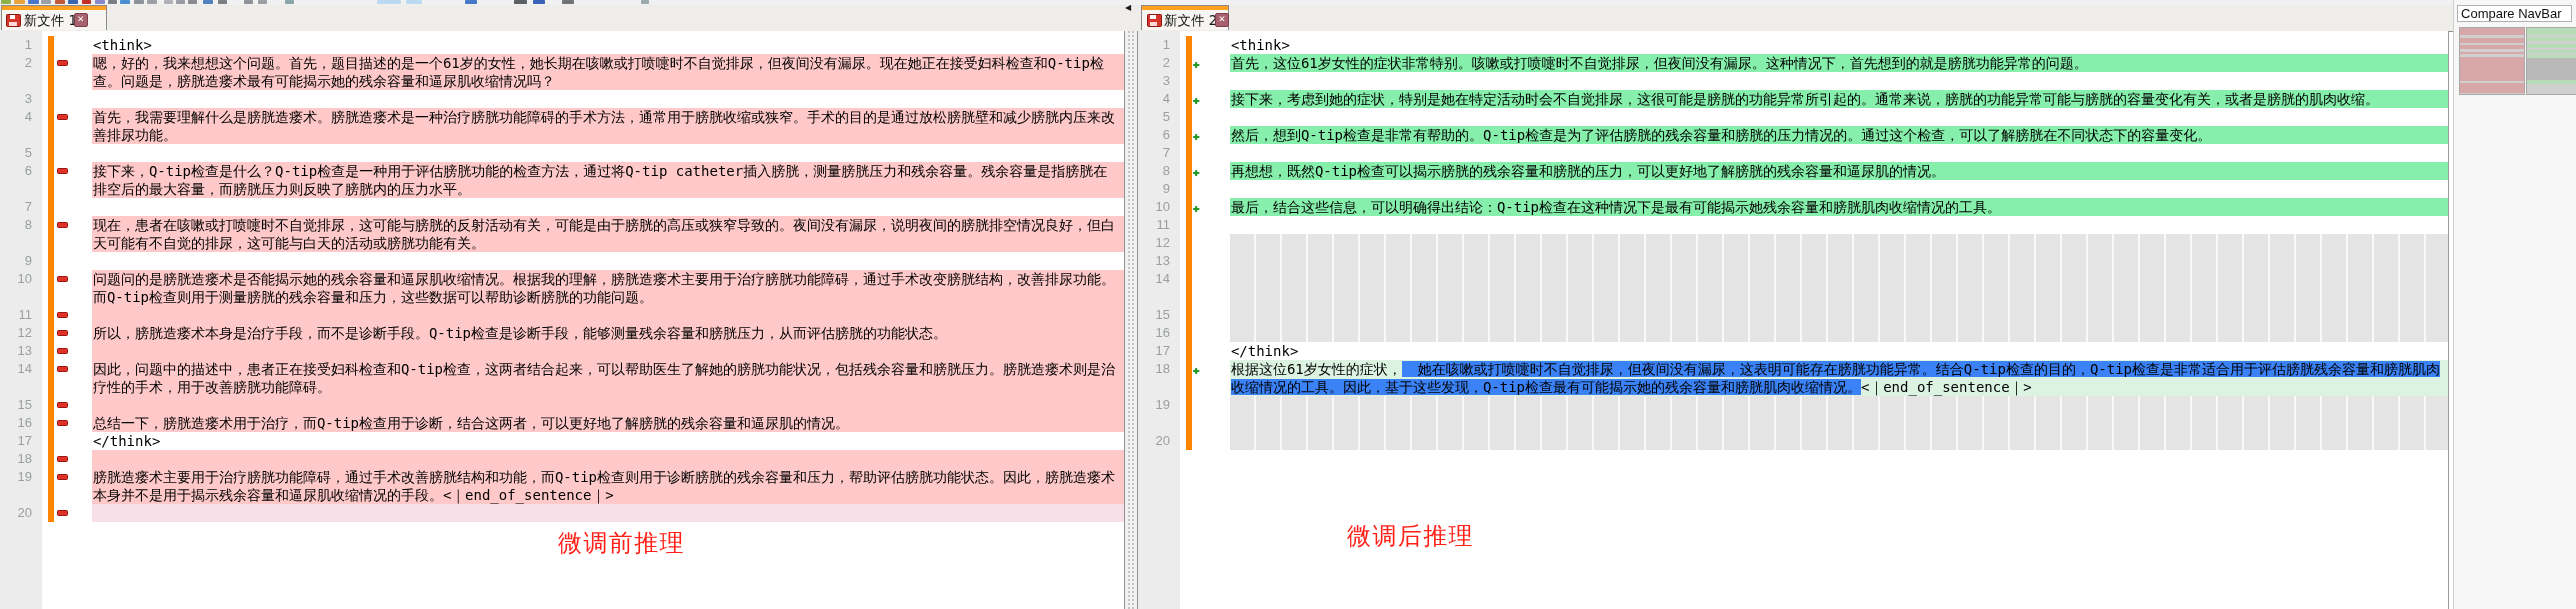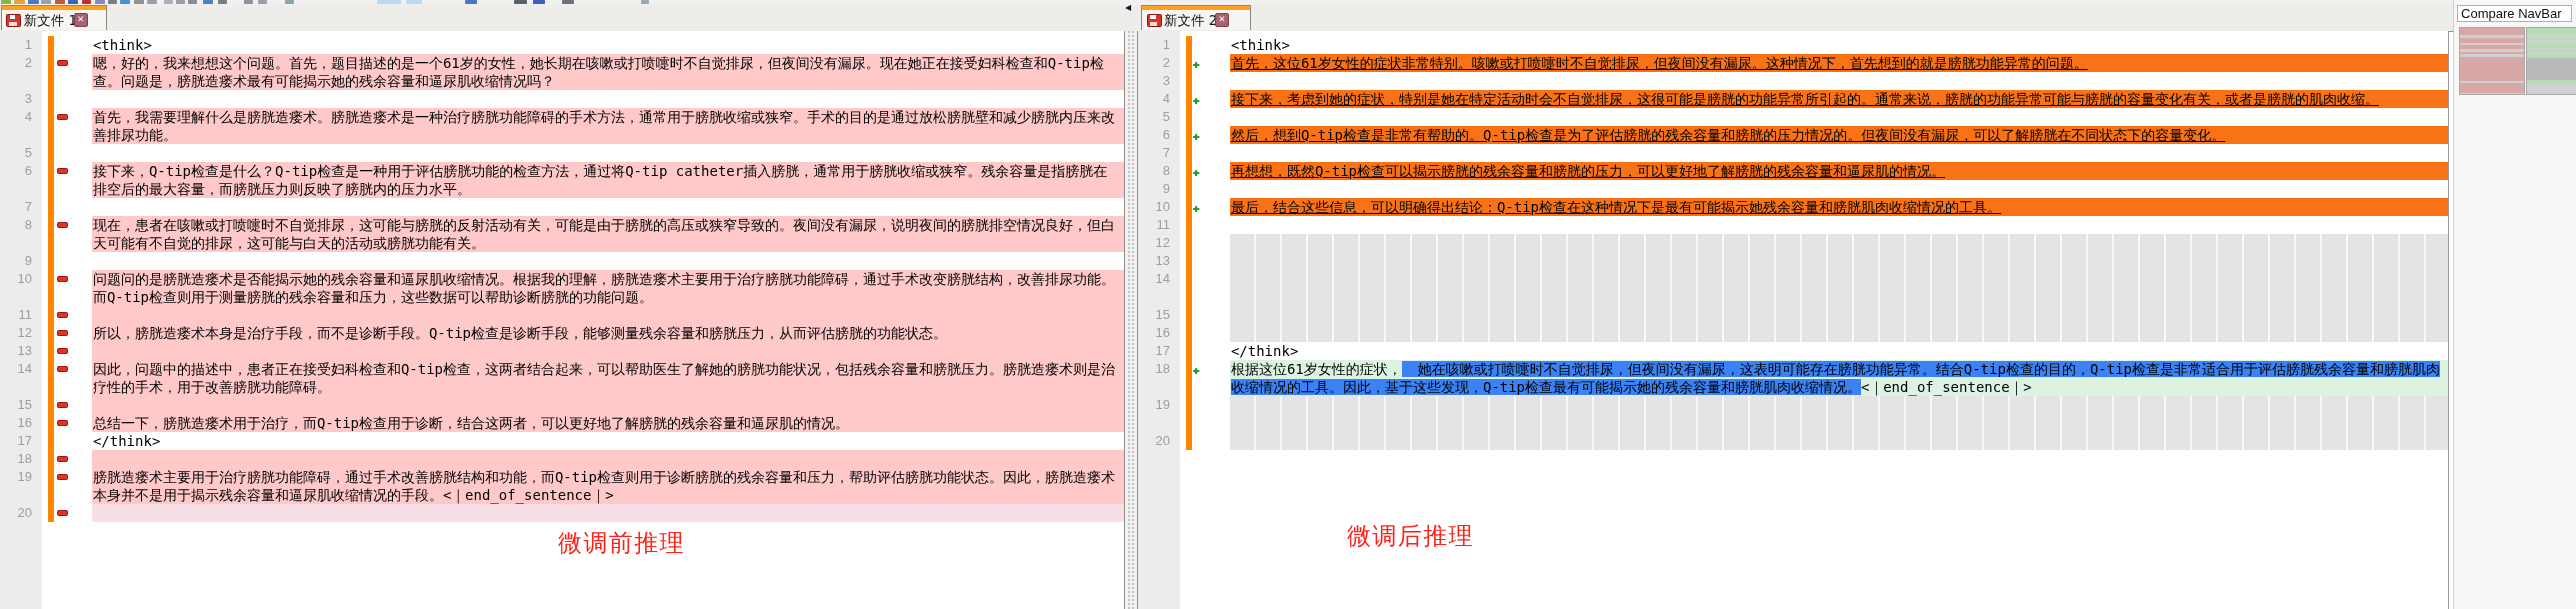--- a/index.html
+++ b/index.html
@@ -25,21 +25,21 @@
   .row{display:flex;min-height:18px;line-height:18px;font-size:14px;color:#000;}
   .ln{flex:none;width:32px;text-align:right;padding-right:9.5px;color:#9aa0a0;
       font-family:"Liberation Sans","DejaVu Sans",sans-serif;font-size:13px;user-select:none;}
   .mk{flex:none;width:26px;position:relative;}
   .row .mk:before{content:"";position:absolute;left:6.8px;top:0;bottom:0;width:5.4px;background:#ff8400;}
   .sqred{position:absolute;left:15px;top:6px;width:9.5px;height:4.7px;background:#e03328;border:0.7px solid #9c150f;border-radius:1.4px;}
   .plusgr{position:absolute;left:13.5px;top:1.4px;color:#1f9e23;font-size:11.5px;font-weight:bold;text-shadow:0 0 0.7px #0c5e10;}
   .tx{flex:1;padding:0 4px 0 1.4px;white-space:pre-wrap;word-break:break-all;margin-left:24px;}
   .bg-removed{background:#ffc9c9;}
   .bg-removedpale{background:#f7dee7;}
-  .bg-added{background:#f97316;text-decoration:underline;}
+  .bg-added{background:#86efac;}
   .bg-addedlight{background:#dcf3e2;}
   .bg-filler{background:#e4e4e4;
      background-image:repeating-linear-gradient(90deg,rgba(255,255,255,.0) 0 24px,rgba(255,255,255,.75) 24px 26px);}
   .seg-gray{background:#3b82f6;padding-left:16px;}
   .seg-green{background:#dcf3e2;text-align:right;}
   
   #splitter{position:absolute;left:1124px;top:31px;width:13.5px;height:578px;background:#f1f1f1;
      border-left:0.7px solid #8f8f8f;border-right:0.7px solid #8f8f8f;box-sizing:border-box;
      background-image:repeating-linear-gradient(180deg,#c3c3c3 0 2px,#f1f1f1 2px 4px),repeating-linear-gradient(180deg,#c3c3c3 0 2px,#f1f1f1 2px 4px);
      background-size:2px 100%,2px 100%;background-position:2.7px 0,7.4px 0;background-repeat:no-repeat;}
@@ -90,21 +90,21 @@
       <div class="tbfrag" style="left: 641px; width: 8px; background: rgb(154, 171, 173);"></div>
     </div>
 
   <div id="tabbar">
     <div class="tab" style="left:0.7px;width:106px;">
       <div class="toporange" style="background: rgb(255, 160, 30);"></div>
       <div class="floppy"></div>
       <div class="tlabel">新文件 1</div>
       <div class="closebox" style="left:72px;">✕</div>
     </div>
-    <div class="tab" style="left:1141px;width:110px;">
+    <div class="tab" style="left:1141px;width:88px;">
       <div class="toporange" style="background: rgb(255, 160, 30);"></div>
       <div class="floppy"></div>
       <div class="tlabel">新文件 2</div>
       <div class="closebox" style="left:73px;">✕</div>
     </div>
   </div>
 
   <div class="pane" id="pane-left" style="left:0;width:1124px;">
     <div class="gutterbg"></div>
     <div class="rows" id="rows-left">
@@ -135,21 +135,21 @@
         <div class="row">
           <span class="ln">5</span>
           <span class="mk"></span>
           <span class="tx bg-plain"></span>
         </div>
         <div class="row">
           <span class="ln">6</span>
           <span class="mk">
             <span class="sqred"></span>
           </span>
-          <span class="tx bg-removed">接下来，Q-tip检查是什么？Q-tip检查是一种用于评估膀胱功能的检查方法，通过将Q-tip catheter插入膀胱，通常用于膀胱收缩或狭窄。残余容量是指膀胱在排空后的最大容量，而膀胱压力则反映了膀胱内的压力水平。</span>
+          <span class="tx bg-removed">接下来，Q-tip检查是什么？Q-tip检查是一种用于评估膀胱功能的检查方法，通过将Q-tip catheter插入膀胱，测量膀胱压力和残余容量。残余容量是指膀胱在排空后的最大容量，而膀胱压力则反映了膀胱内的压力水平。</span>
         </div>
         <div class="row">
           <span class="ln">7</span>
           <span class="mk"></span>
           <span class="tx bg-plain"></span>
         </div>
         <div class="row">
           <span class="ln">8</span>
           <span class="mk">
             <span class="sqred"></span>
@@ -272,21 +272,21 @@
         <div class="row">
           <span class="ln">5</span>
           <span class="mk"></span>
           <span class="tx bg-plain"></span>
         </div>
         <div class="row">
           <span class="ln">6</span>
           <span class="mk">
             <span class="plusgr">✚</span>
           </span>
-          <span class="tx bg-added">然后，想到Q-tip检查是非常有帮助的。Q-tip检查是为了评估膀胱的残余容量和膀胱的压力情况的。但夜间没有漏尿，可以了解膀胱在不同状态下的容量变化。</span>
+          <span class="tx bg-added">然后，想到Q-tip检查是非常有帮助的。Q-tip检查是为了评估膀胱的残余容量和膀胱的压力情况的。通过这个检查，可以了解膀胱在不同状态下的容量变化。</span>
         </div>
         <div class="row">
           <span class="ln">7</span>
           <span class="mk"></span>
           <span class="tx bg-plain"></span>
         </div>
         <div class="row">
           <span class="ln">8</span>
           <span class="mk">
             <span class="plusgr">✚</span>

